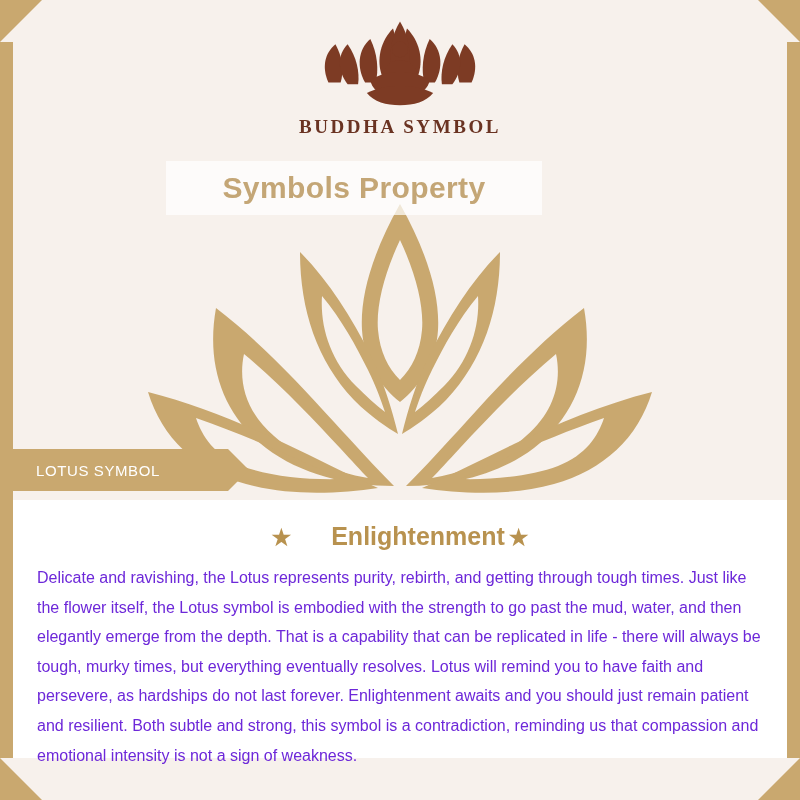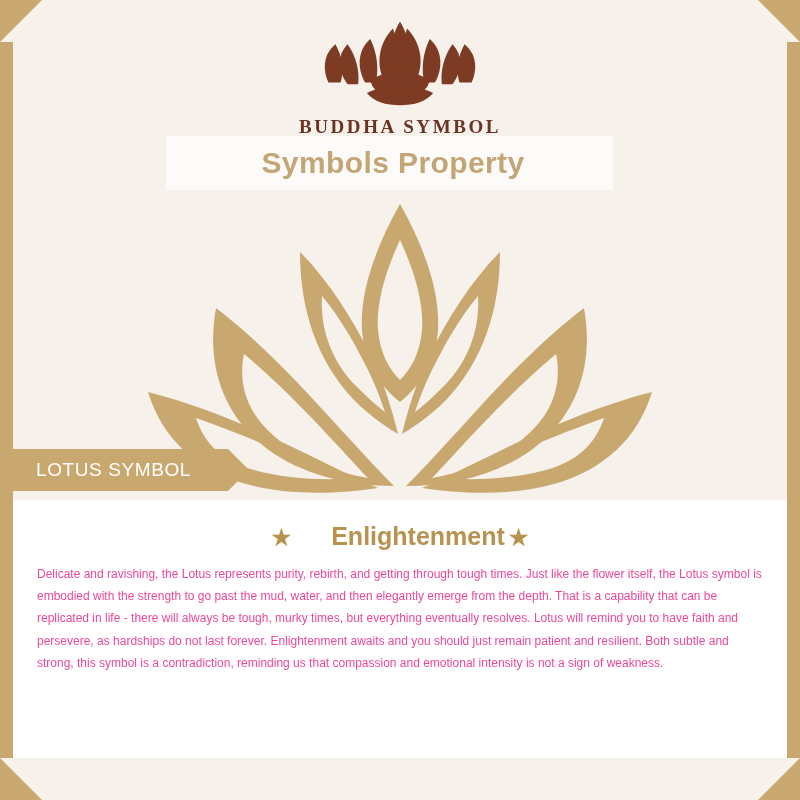--- a/index.html
+++ b/index.html
@@ -91,30 +91,29 @@
     font-size: 19px;
     letter-spacing: 2.6px;
     font-weight: bold;
     color: #6a3322;
     font-family: "Liberation Serif", serif;
   }
 
   
   .title-band {
     position: absolute;
-    top: 136px;
+    top: 161px;
     left: 166px;
-    width: 440px;
+    width: 376px;
     height: 54px;
     background: rgba(255,255,255,0.72);
     z-index: 4;
     display: flex;
     align-items: center;
     justify-content: center;
-    padding-left: 7px;
   }
   .title-text {
     font-size: 30px;
     font-weight: bold;
     color: #c4a676;
     letter-spacing: 0.4px;
   }
 
   
   .lotus-wrap {
@@ -146,21 +145,21 @@
     position: absolute;
     right: -21px;
     top: 0;
     width: 0;
     height: 0;
     border-top: 21px solid transparent;
     border-bottom: 21px solid transparent;
     border-left: 21px solid #c9a86f;
   }
   .ribbon-text {
-    font-size: 19px;
+    font-size: 15px;
     color: #ffffff;
     letter-spacing: 0.6px;
   }
 
   
   .panel {
     position: absolute;
     left: 13px;
     right: 13px;
     top: 500px;
@@ -184,23 +183,23 @@
     color: #b8924f;
     font-size: 22px;
     line-height: 1;
     position: relative;
     top: 1px;
   }
   .headline .kw { white-space: nowrap; margin-left: 36px; }
 
   .body-text {
     margin: 12px 24px 0 24px;
-    font-size: 12px;
+    font-size: 16px;
     line-height: 1.85;
-    color: #ec4899;
+    color: #6d28d9;
     text-align: left;
   }
 </style>
 </head>
 <body>
 
 <div class="poster">
 
   <div class="corner corner-tl"></div>
   <div class="corner corner-tr"></div>

